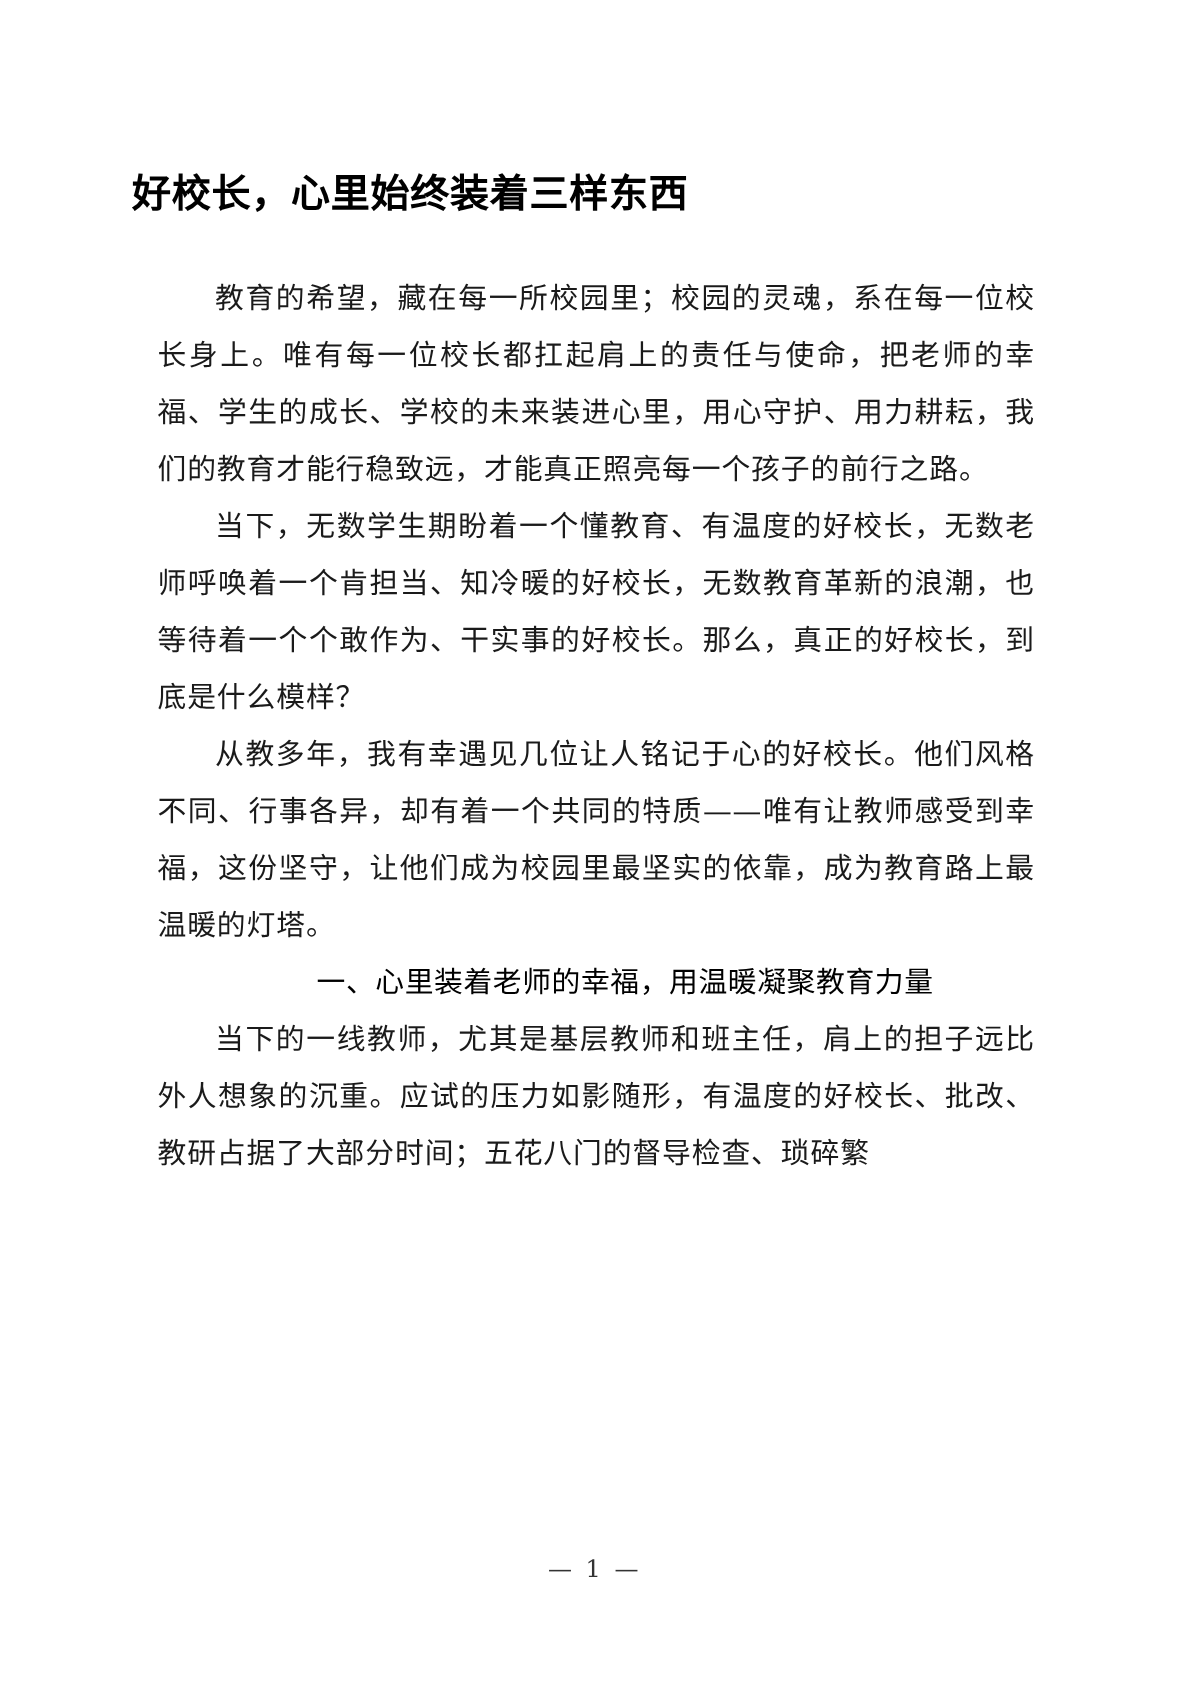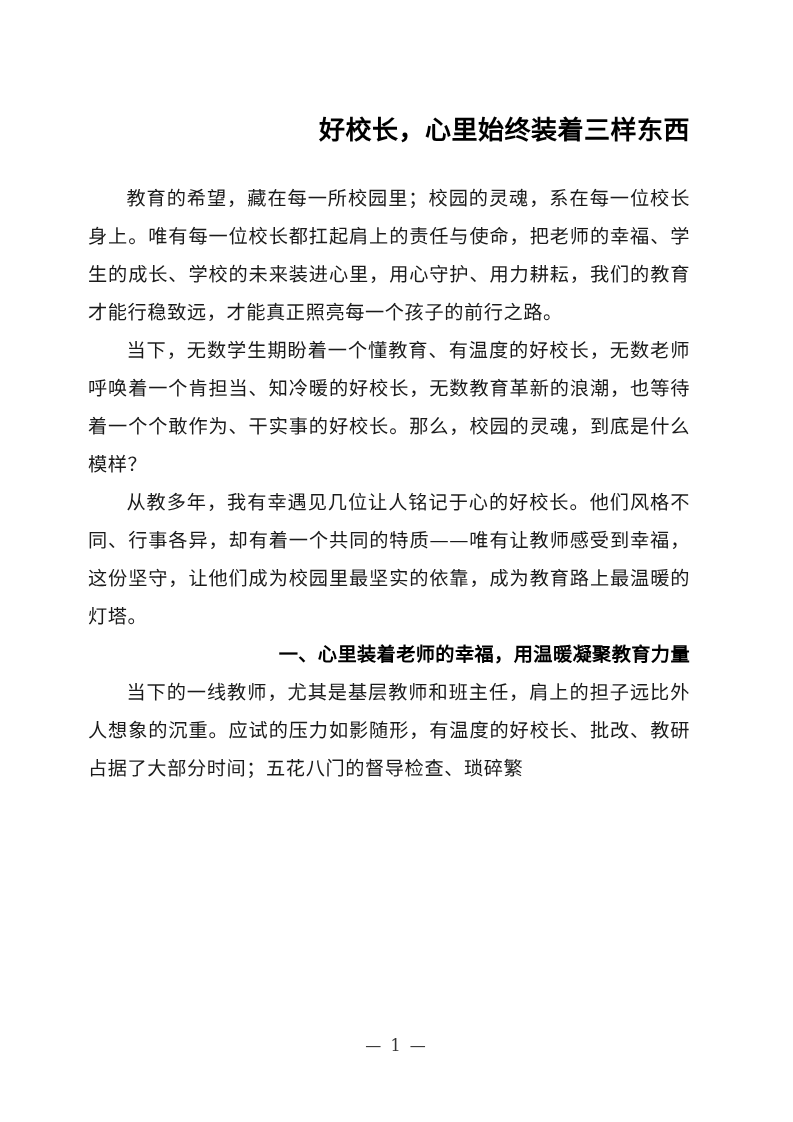--- a/index.html
+++ b/index.html
@@ -26,47 +26,48 @@
     left: 88px;
     top: 0;
     width: 602px;
   }
   .doc-title {
     font-family: "DejaVu Sans", "Liberation Sans", sans-serif;
     font-weight: bold;
     font-size: 26px;
     line-height: 34px;
     color: #000000;
-    text-align: right;
+    text-align: left;
     margin: 0;
     padding-top: 113px;
     letter-spacing: 0.5px;
   }
   .body-block {
     padding-top: 33px;
+    margin-left: 17px;
   }
   p.para {
     font-family: "DejaVu Serif", "Liberation Serif", serif;
     font-size: 19.2px;
     line-height: 38px;
     color: #1a1a1a;
     text-align: justify;
     text-justify: inter-character;
     text-indent: 2em;
     margin: 0;
     letter-spacing: 0.6px;
     word-break: break-all;
   }
   h2.sub-heading {
     font-family: "DejaVu Sans", "Liberation Sans", sans-serif;
-    font-weight: bold;
+    font-weight: normal;
     font-size: 19.2px;
     line-height: 38px;
     color: #000000;
-    text-align: right;
+    text-align: center;
     text-indent: 2em;
     margin: 0;
     letter-spacing: 0.4px;
   }
   .page-footer {
     position: absolute;
     left: 0;
     right: 0;
     top: 1036px;
     text-align: center;
@@ -83,21 +84,21 @@
 <div class="page">
 
   <div class="content">
 
     <h1 class="doc-title">好校长，心里始终装着三样东西</h1>
 
     <div class="body-block">
 
       <p class="para">教育的希望，藏在每一所校园里；校园的灵魂，系在每一位校长身上。唯有每一位校长都扛起肩上的责任与使命，把老师的幸福、学生的成长、学校的未来装进心里，用心守护、用力耕耘，我们的教育才能行稳致远，才能真正照亮每一个孩子的前行之路。</p>
 
-      <p class="para">当下，无数学生期盼着一个懂教育、有温度的好校长，无数老师呼唤着一个肯担当、知冷暖的好校长，无数教育革新的浪潮，也等待着一个个敢作为、干实事的好校长。那么，校园的灵魂，到底是什么模样？</p>
+      <p class="para">当下，无数学生期盼着一个懂教育、有温度的好校长，无数老师呼唤着一个肯担当、知冷暖的好校长，无数教育革新的浪潮，也等待着一个个敢作为、干实事的好校长。那么，真正的好校长，到底是什么模样？</p>
 
       <p class="para">从教多年，我有幸遇见几位让人铭记于心的好校长。他们风格不同、行事各异，却有着一个共同的特质——唯有让教师感受到幸福，这份坚守，让他们成为校园里最坚实的依靠，成为教育路上最温暖的灯塔。</p>
 
       <h2 class="sub-heading">一、心里装着老师的幸福，用温暖凝聚教育力量</h2>
 
 
       <p class="para">当下的一线教师，尤其是基层教师和班主任，肩上的担子远比外人想象的沉重。应试的压力如影随形，有温度的好校长、批改、教研占据了大部分时间；五花八门的督导检查、琐碎繁</p>
 
     </div>
   </div>

